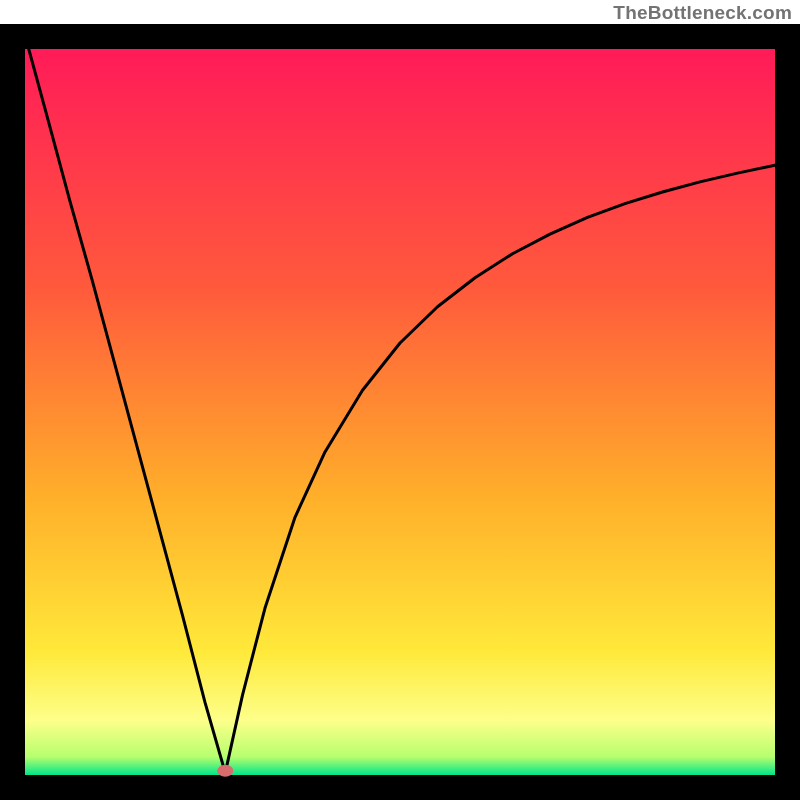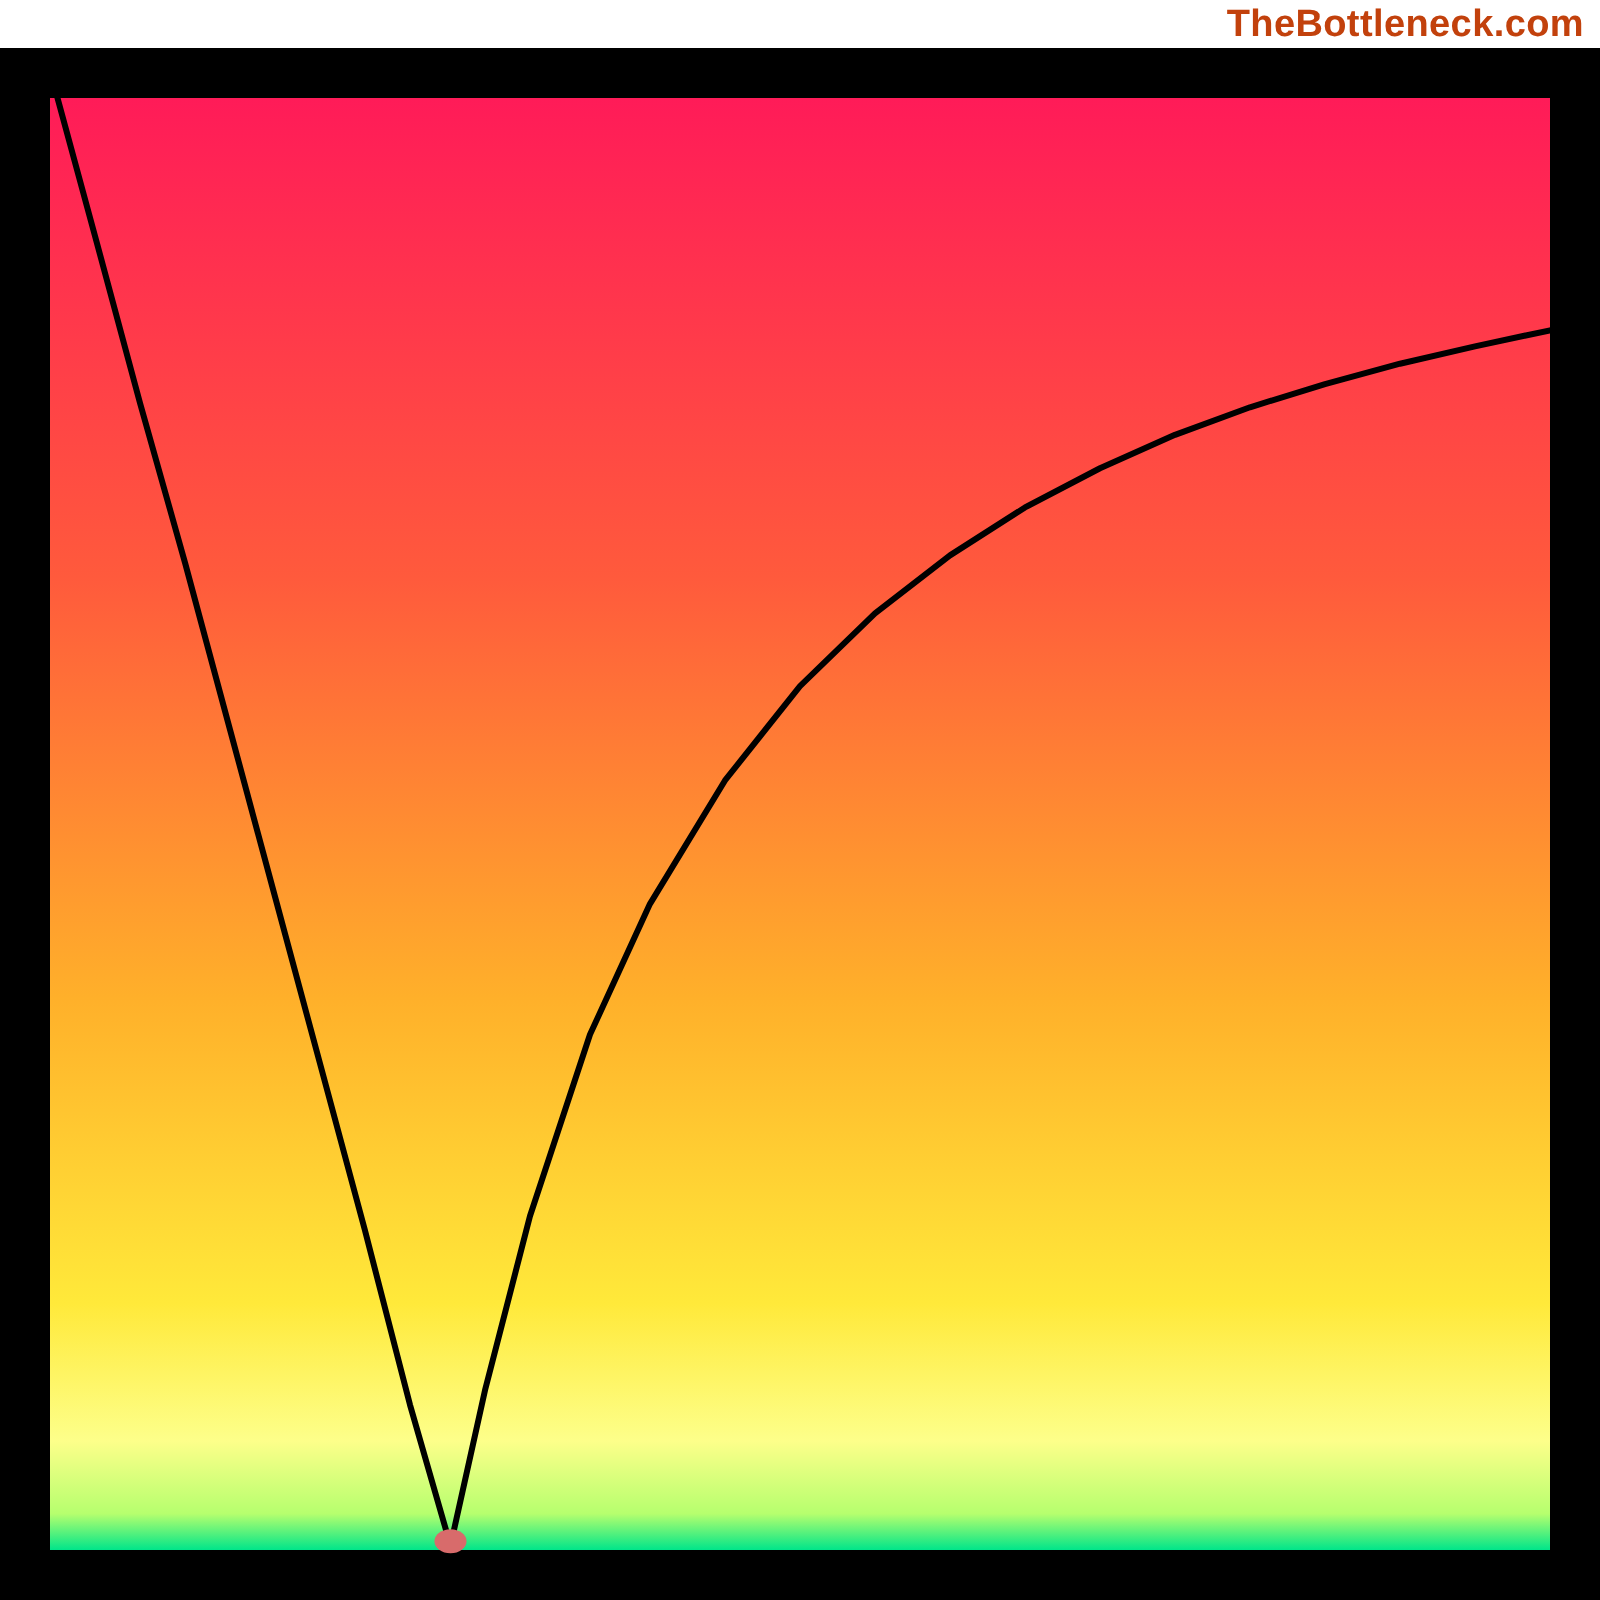--- a/index.html
+++ b/index.html
@@ -14,21 +14,21 @@
     position: relative;
     width: 800px;
     height: 800px;
   }
   .attribution {
     position: absolute;
     top: 2px;
     right: 8px;
     font-size: 19px;
     font-weight: 600;
-    color: #c2410c;
+    color: #737373;
     letter-spacing: 0.2px;
   }
   svg {
     display: block;
   }
 </style>
 </head>
 <body>
 
 <div class="wrap">

